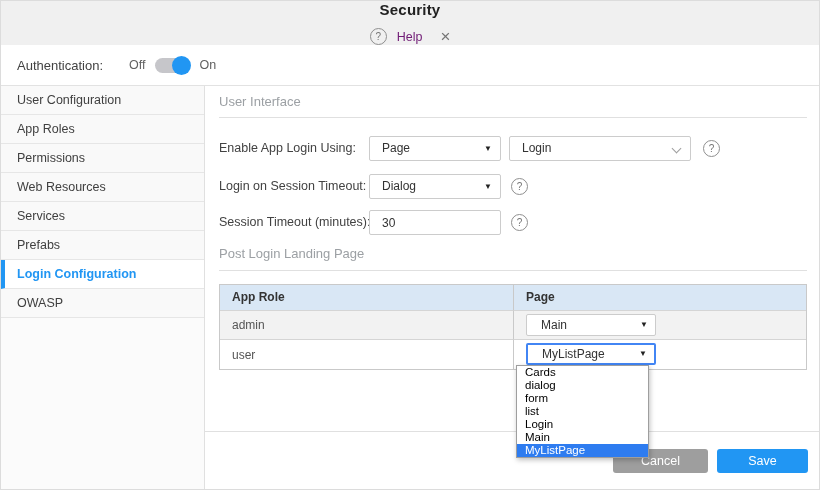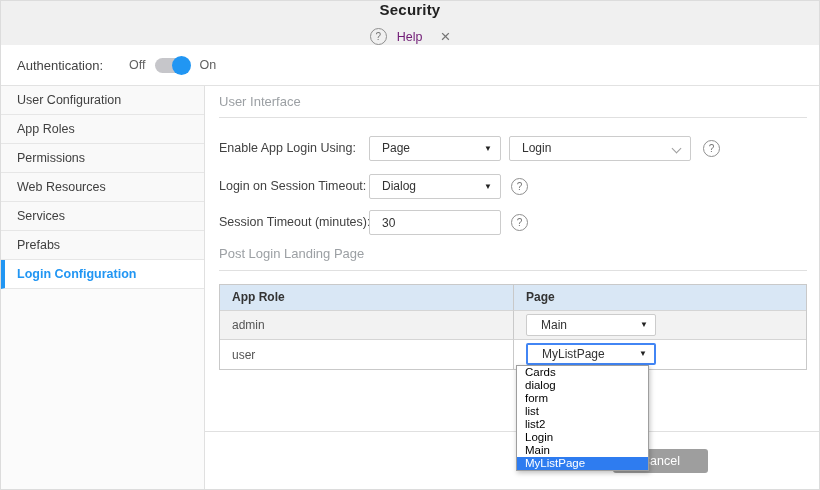--- a/index.html
+++ b/index.html
@@ -92,20 +92,21 @@
   </div>
 
   <div class="sidebar">
     <div class="side-item">User Configuration</div>
     <div class="side-item">App Roles</div>
     <div class="side-item">Permissions</div>
     <div class="side-item">Web Resources</div>
     <div class="side-item">Services</div>
     <div class="side-item">Prefabs</div>
     <div class="side-item active">Login Configuration</div>
+    <div class="side-item">OWASP</div>
   </div>
 
   <div class="main">
 
     <div class="sec-title" style="top:8px;">User Interface</div>
     <div class="hr" style="top:31px;"></div>
 
     <div class="flabel" style="top:50px;">Enable App Login Using:</div>
     <div class="sel" style="left:164px; top:50px; width:132px;">
       <span>Page</span>
@@ -160,23 +161,23 @@
           </span>
         </div>
       </div>
     </div>
 
     <div class="ddlist">
       <div class="ddopt">Cards</div>
       <div class="ddopt">dialog</div>
       <div class="ddopt">form</div>
       <div class="ddopt">list</div>
-      <div class="ddopt">list2</div>
       <div class="ddopt">Login</div>
       <div class="ddopt">Main</div>
       <div class="ddopt selected">MyListPage</div>
     </div>
 
     <div class="foot-hr"></div>
     <button class="btn btn-cancel">Cancel</button>
+    <button class="btn btn-save">Save</button>
   </div>
 
 </div>
 
 </body></html>

